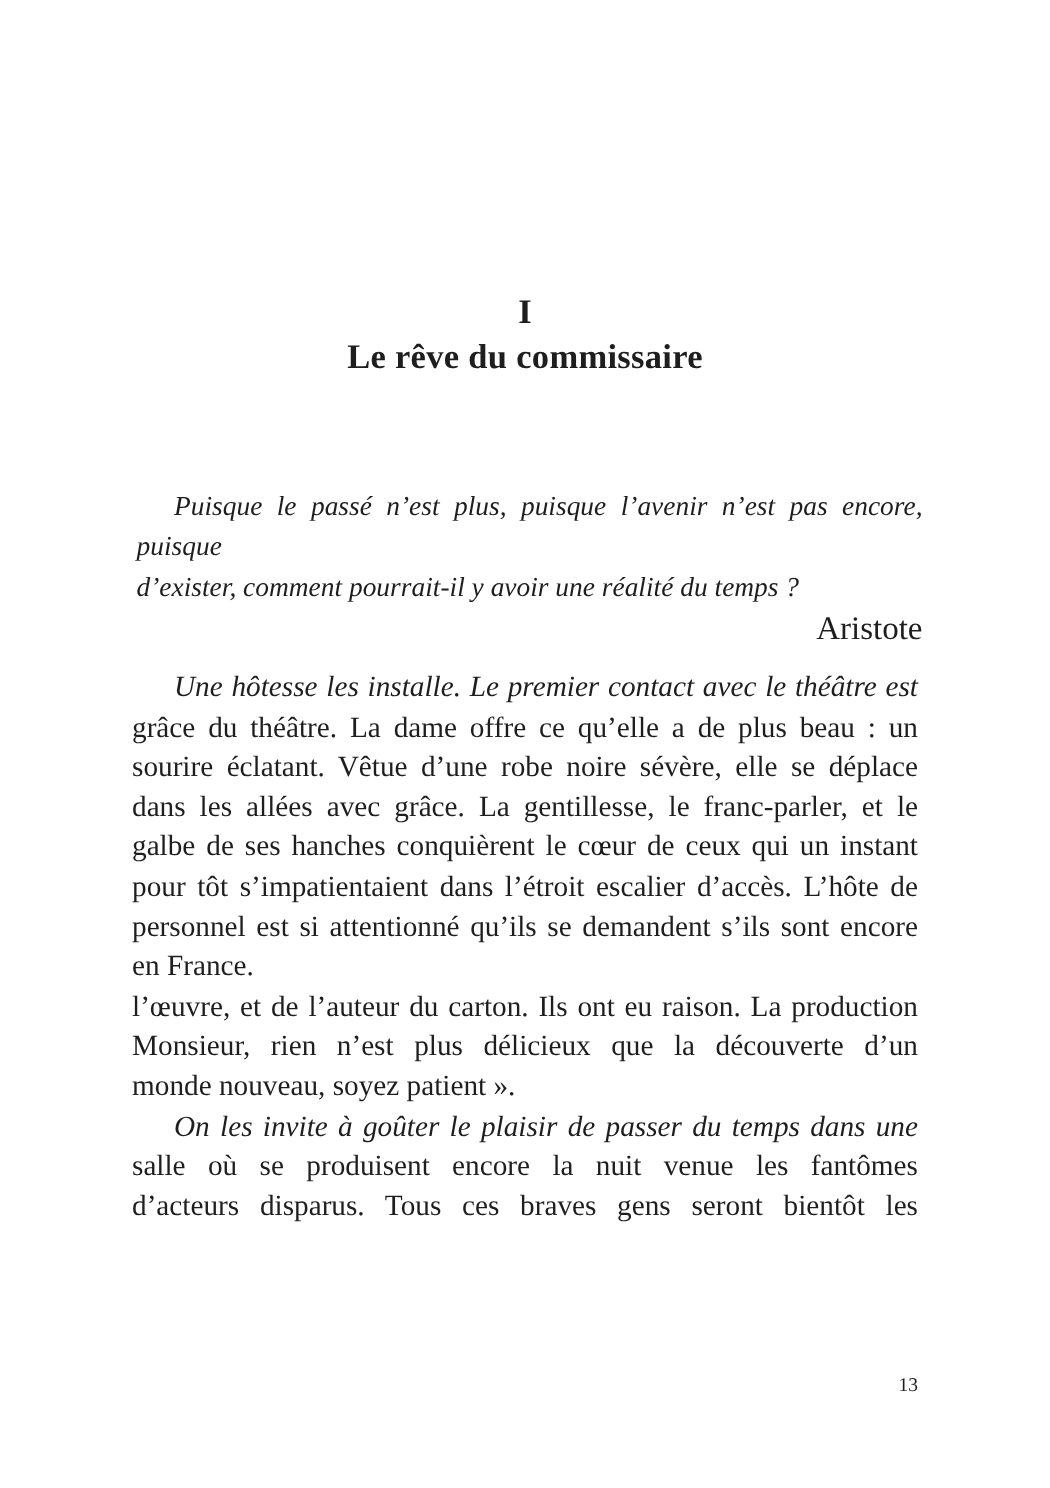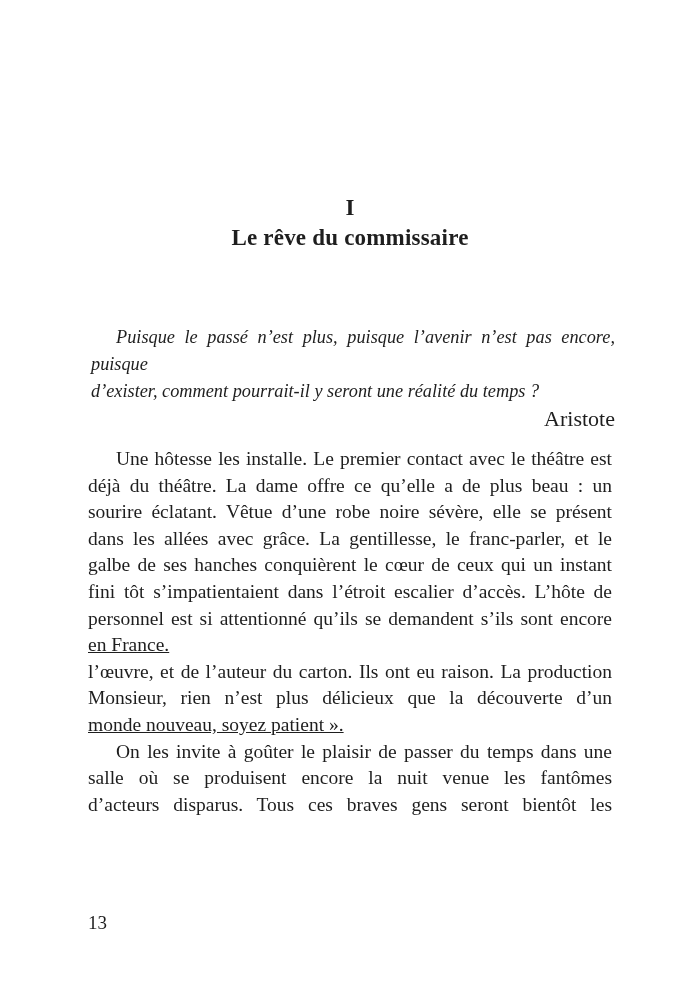--- a/index.html
+++ b/index.html
@@ -69,64 +69,63 @@
     font-size: 19.5px;
     line-height: 26.6px;
   }
   .body-text .paragraph { margin: 0; }
   .body-text .line {
     display: block;
     text-align: justify;
     text-align-last: justify;
     -moz-text-align-last: justify;
   }
-  .body-text .line.first { text-indent: 28px; }
+  .body-text .line.first { text-indent: 28px; font-style: italic; }
   .body-text .line.last {
     text-align-last: left;
-    text-decoration: underline;
     -moz-text-align-last: left;
   }
 
   
   .page-number {
     position: absolute;
     top: 911px;
     left: 88px;
     width: 524px;
-    text-align: left;
-    font-size: 19px;
+    text-align: right;
+    font-size: 13px;
     line-height: 24px;
     font-family: Liberation Serif, serif;
   }
 </style>
 </head>
 <body>
 
 <div class="page">
 
   <header class="chapter-heading">
     <div class="chapter-number">I</div>
     <div class="chapter-title">Le rêve du commissaire</div>
   </header>
 
   <section class="epigraph">
     <span class="line first">Puisque le passé n’est plus, puisque l’avenir n’est pas encore, puisque</span>
-    <span class="line last">d’exister, comment pourrait-il y seront une réalité du temps ?</span>
+    <span class="line last">d’exister, comment pourrait-il y avoir une réalité du temps ?</span>
     <div class="attribution">Aristote</div>
   </section>
 
   <section class="body-text">
 
     <p class="paragraph">
       <span class="line first">Une hôtesse les installe. Le premier contact avec le théâtre est</span>
-      <span class="line">déjà du théâtre. La dame offre ce qu’elle a de plus beau : un</span>
-      <span class="line">sourire éclatant. Vêtue d’une robe noire sévère, elle se présent</span>
+      <span class="line">grâce du théâtre. La dame offre ce qu’elle a de plus beau : un</span>
+      <span class="line">sourire éclatant. Vêtue d’une robe noire sévère, elle se déplace</span>
       <span class="line">dans les allées avec grâce. La gentillesse, le franc-parler, et le</span>
       <span class="line">galbe de ses hanches conquièrent le cœur de ceux qui un instant</span>
-      <span class="line">fini tôt s’impatientaient dans l’étroit escalier d’accès. L’hôte de</span>
+      <span class="line">pour tôt s’impatientaient dans l’étroit escalier d’accès. L’hôte de</span>
       <span class="line">personnel est si attentionné qu’ils se demandent s’ils sont encore</span>
       <span class="line last">en France.</span>
     </p>
 
     <p class="paragraph">
       <span class="line">l’œuvre, et de l’auteur du carton. Ils ont eu raison. La production</span>
       <span class="line">Monsieur, rien n’est plus délicieux que la découverte d’un</span>
       <span class="line last">monde nouveau, soyez patient ».</span>
     </p>
 

